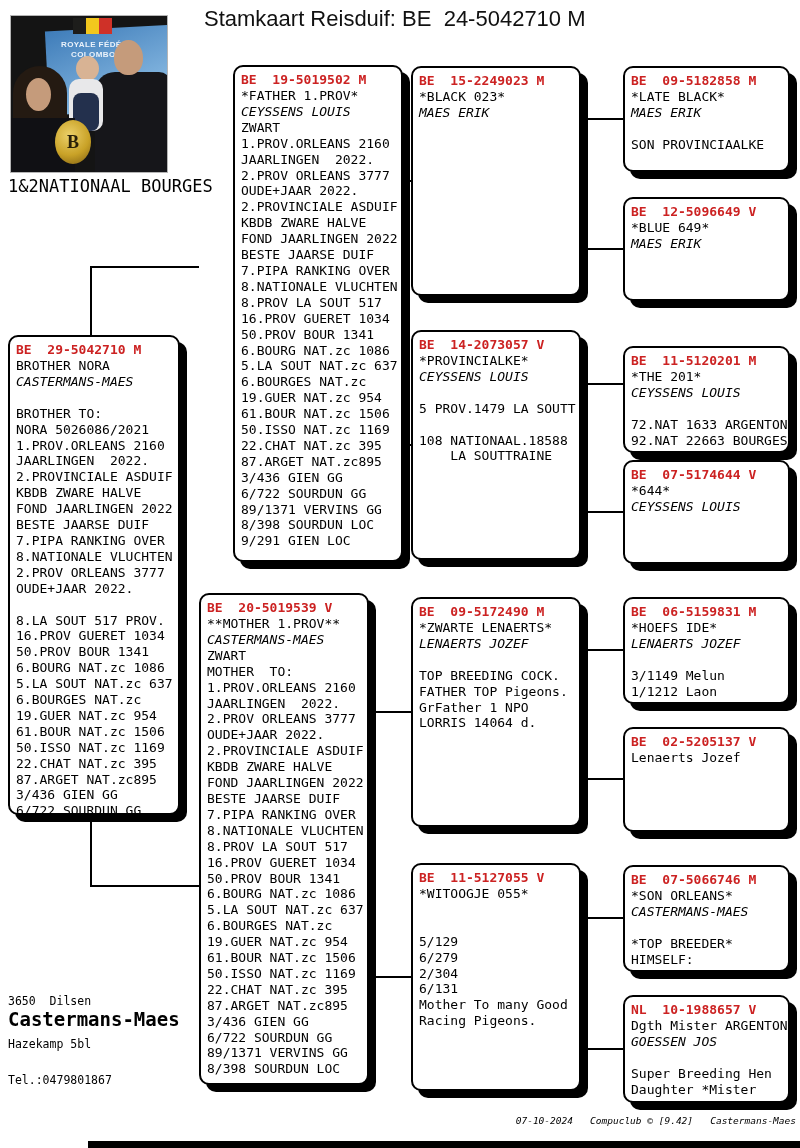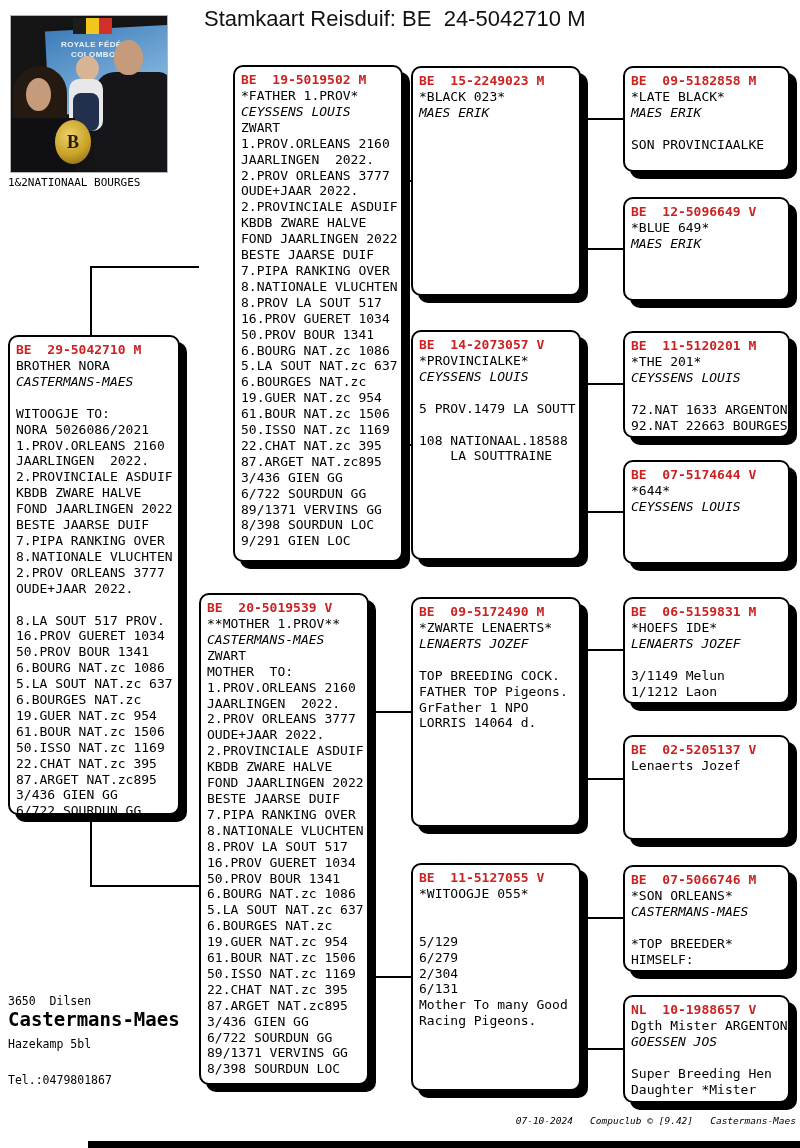--- a/index.html
+++ b/index.html
@@ -34,21 +34,21 @@
   .w-hair{position:absolute;left:2px;top:50px;width:54px;height:108px;background:#241a12;border-radius:27px 27px 0 0;}
   .w-face{position:absolute;left:15px;top:62px;width:25px;height:33px;background:#c59b7b;border-radius:50%;}
   .w-body{position:absolute;left:0;top:102px;width:64px;height:56px;background:#101014;}
   .b-head{position:absolute;left:65px;top:40px;width:23px;height:25px;background:#d8b394;border-radius:50%;}
   .b-body{position:absolute;left:58px;top:63px;width:34px;height:52px;background:#e8e8ea;border-radius:10px;}
   .b-bib{position:absolute;left:62px;top:77px;width:26px;height:38px;background:#23304d;border-radius:8px;}
   .medal{position:absolute;left:44px;top:104px;width:36px;height:44px;border-radius:50%;
          background:radial-gradient(circle at 40% 35%,#ecd06a,var(--medal-gold,#c9a227) 55%,#7c5c12);
          display:flex;align-items:center;justify-content:center;
          font-family:"Liberation Serif",serif;font-weight:bold;font-size:18px;color:#2a2008;}
-  .caption{position:absolute;left:8px;top:176px;font-size:11px;white-space:pre;}
+  .caption{position:absolute;left:8px;top:176px;font-size:17px;white-space:pre;}
   
   .owner-name{position:absolute;left:8px;top:1008px;font-size:19px;font-weight:bold;white-space:pre;}
   .owner-line{position:absolute;left:8px;font-size:11.5px;white-space:pre;}
   .oa1{top:1037px;} .oa2{top:994px;} .oa3{top:1073px;}
   .footer{position:absolute;left:500px;top:1115px;width:296px;text-align:right;
           font-style:italic;font-size:9.5px;white-space:pre;}
   .bottombar{position:absolute;left:88px;top:1141px;width:712px;height:7px;background:#000;}
 </style>
 </head>
 <body>
@@ -94,21 +94,21 @@
   <div class="hl" style="left:581px;top:778px;width:42px;"></div>
   <div class="hl" style="left:581px;top:917px;width:42px;"></div>
   <div class="hl" style="left:581px;top:1048px;width:42px;"></div>
 
   <div class="pbox" style="left:8px;top:335px;width:172px;height:480px;">
     <div class="ring">BE  29-5042710 M</div>
       <div class="lines">
         <div class="line">BROTHER NORA</div>
         <div class="line it">CASTERMANS-MAES</div>
         <div class="line">&nbsp;</div>
-        <div class="line">WITOOGJE TO:</div>
+        <div class="line">BROTHER TO:</div>
         <div class="line">NORA 5026086/2021</div>
         <div class="line">1.PROV.ORLEANS 2160</div>
         <div class="line">JAARLINGEN  2022.</div>
         <div class="line">2.PROVINCIALE ASDUIF</div>
         <div class="line">KBDB ZWARE HALVE</div>
         <div class="line">FOND JAARLINGEN 2022</div>
         <div class="line">BESTE JAARSE DUIF</div>
         <div class="line">7.PIPA RANKING OVER</div>
         <div class="line">8.NATIONALE VLUCHTEN</div>
         <div class="line">2.PROV ORLEANS 3777</div>
@@ -251,21 +251,21 @@
         <div class="line">SON PROVINCIAALKE</div>
       </div>
   </div>
   <div class="pbox" style="left:623px;top:197px;width:167px;height:104px;">
     <div class="ring">BE  12-5096649 V</div>
       <div class="lines">
         <div class="line">*BLUE 649*</div>
         <div class="line it">MAES ERIK</div>
       </div>
   </div>
-  <div class="pbox" style="left:623px;top:331px;width:167px;height:107px;">
+  <div class="pbox" style="left:623px;top:346px;width:167px;height:107px;">
     <div class="ring">BE  11-5120201 M</div>
       <div class="lines">
         <div class="line">*THE 201*</div>
         <div class="line it">CEYSSENS LOUIS</div>
         <div class="line">&nbsp;</div>
         <div class="line">72.NAT 1633 ARGENTON</div>
         <div class="line">92.NAT 22663 BOURGES</div>
       </div>
   </div>
   <div class="pbox" style="left:623px;top:460px;width:167px;height:104px;">
@@ -278,21 +278,21 @@
   <div class="pbox" style="left:623px;top:597px;width:167px;height:107px;">
     <div class="ring">BE  06-5159831 M</div>
       <div class="lines">
         <div class="line">*HOEFS IDE*</div>
         <div class="line it">LENAERTS JOZEF</div>
         <div class="line">&nbsp;</div>
         <div class="line">3/1149 Melun</div>
         <div class="line">1/1212 Laon</div>
       </div>
   </div>
-  <div class="pbox" style="left:623px;top:727px;width:167px;height:105px;margin-top:8px;">
+  <div class="pbox" style="left:623px;top:727px;width:167px;height:105px;">
     <div class="ring">BE  02-5205137 V</div>
       <div class="lines">
         <div class="line">Lenaerts Jozef</div>
       </div>
   </div>
   <div class="pbox" style="left:623px;top:865px;width:167px;height:107px;">
     <div class="ring">BE  07-5066746 M</div>
       <div class="lines">
         <div class="line">*SON ORLEANS*</div>
         <div class="line it">CASTERMANS-MAES</div>

